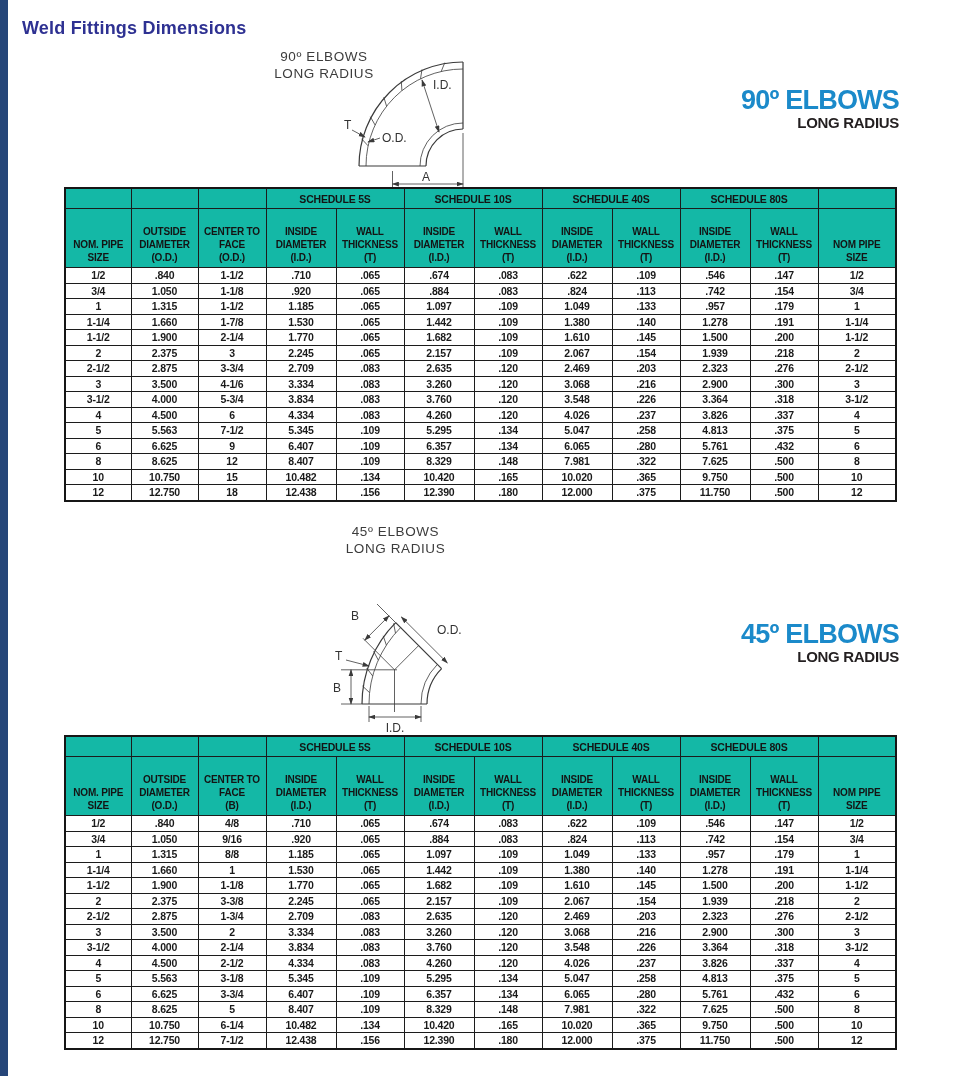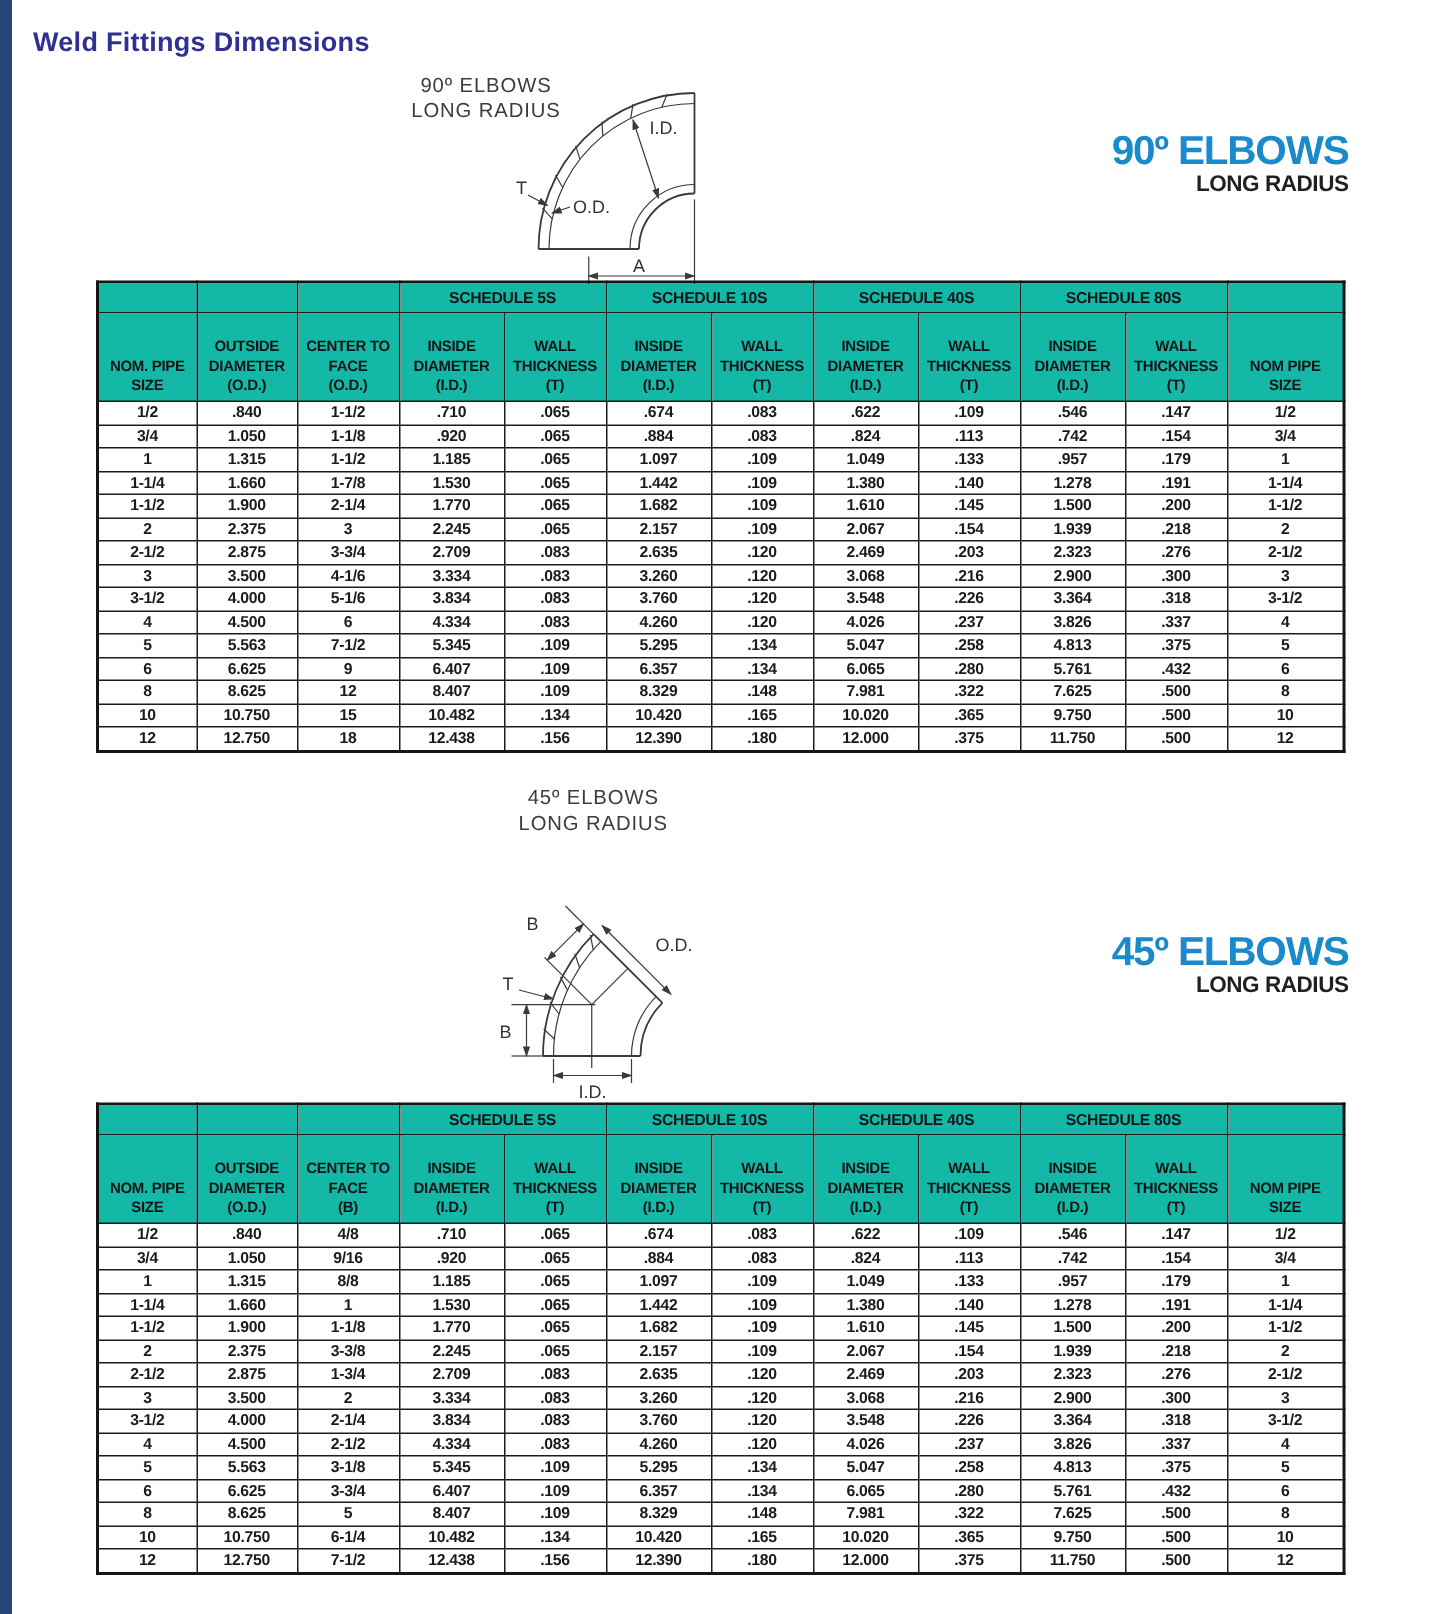--- a/index.html
+++ b/index.html
@@ -257,21 +257,21 @@
             <td class="cell">.120</td>
             <td class="cell">3.068</td>
             <td class="cell">.216</td>
             <td class="cell">2.900</td>
             <td class="cell">.300</td>
             <td class="cell">3</td>
           </tr>
           <tr>
             <td class="cell">3-1/2</td>
             <td class="cell">4.000</td>
-            <td class="cell">5-1/6</td>
+            <td class="cell">5-3/4</td>
             <td class="cell">3.834</td>
             <td class="cell">.083</td>
             <td class="cell">3.760</td>
             <td class="cell">.120</td>
             <td class="cell">3.548</td>
             <td class="cell">.226</td>
             <td class="cell">3.364</td>
             <td class="cell">.318</td>
             <td class="cell">3-1/2</td>
           </tr>

